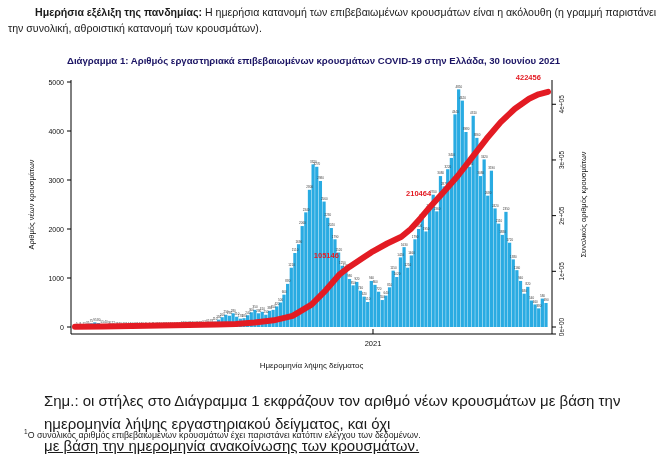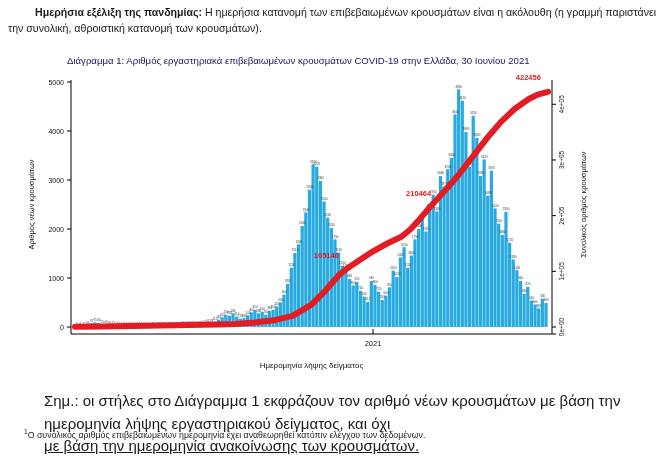--- a/index.html
+++ b/index.html
@@ -2,21 +2,21 @@
 <html><head>
 <meta charset="utf-8">
 <style>
   html,body{margin:0;padding:0;background:#fff;}
   body{
     width:667px;height:462px;position:relative;overflow:hidden;
     font-family:"Liberation Sans", sans-serif;color:#1a1a1a;
   }
   .intro{position:absolute;left:8px;top:4px;width:652px;font-size:10.6px;line-height:1.55;}
   .intro b{font-weight:bold;padding-left:27px;}
-  .figure-title{position:absolute;left:67px;top:55px;width:520px;font-size:9.6px;font-weight:normal;}
+  .figure-title{position:absolute;left:67px;top:55px;width:520px;font-size:9.6px;font-weight:bold;}
   .chart-wrap{position:absolute;left:20px;top:72px;width:610px;height:300px;}
   .note{position:absolute;left:8px;top:390px;width:655px;font-size:15px;line-height:1.5;margin-left:36px;}
   .note .ul{text-decoration:underline;text-align:right;}
   .footnote{position:absolute;left:24px;top:428px;width:630px;font-size:8.8px;color:#222;}
   .footnote sup{font-size:6.5px;}
   svg text{font-family:"Liberation Sans", sans-serif;}
 </style>
 </head>
 <body>
 
@@ -328,14 +328,14 @@
       <text x="520.905" y="8.04" font-size="7.5" font-weight="bold" fill="#e31b23" text-anchor="end">422456</text>
     </svg>
 </div>
 
 <div class="note">
   <span>Σημ.: οι στήλες στο Διάγραμμα 1 εκφράζουν τον αριθμό νέων κρουσμάτων με βάση την ημερομηνία λήψης εργαστηριακού δείγματος, και όχι</span><br>
   <span class="ul">με βάση την ημερομηνία ανακοίνωσης των κρουσμάτων.</span>
 </div>
 
 <div class="footnote">
-  <sup>1</sup><span>Ο συνολικός αριθμός επιβεβαιωμένων ημερομηνία έχει αναθεωρηθεί κατόπιν ελέγχου των δεδομένων.</span>
+  <sup>1</sup><span>Ο συνολικός αριθμός επιβεβαιωμένων κρουσμάτων έχει παριστάνει κατόπιν ελέγχου των δεδομένων.</span>
 </div>
 
 </body></html>

